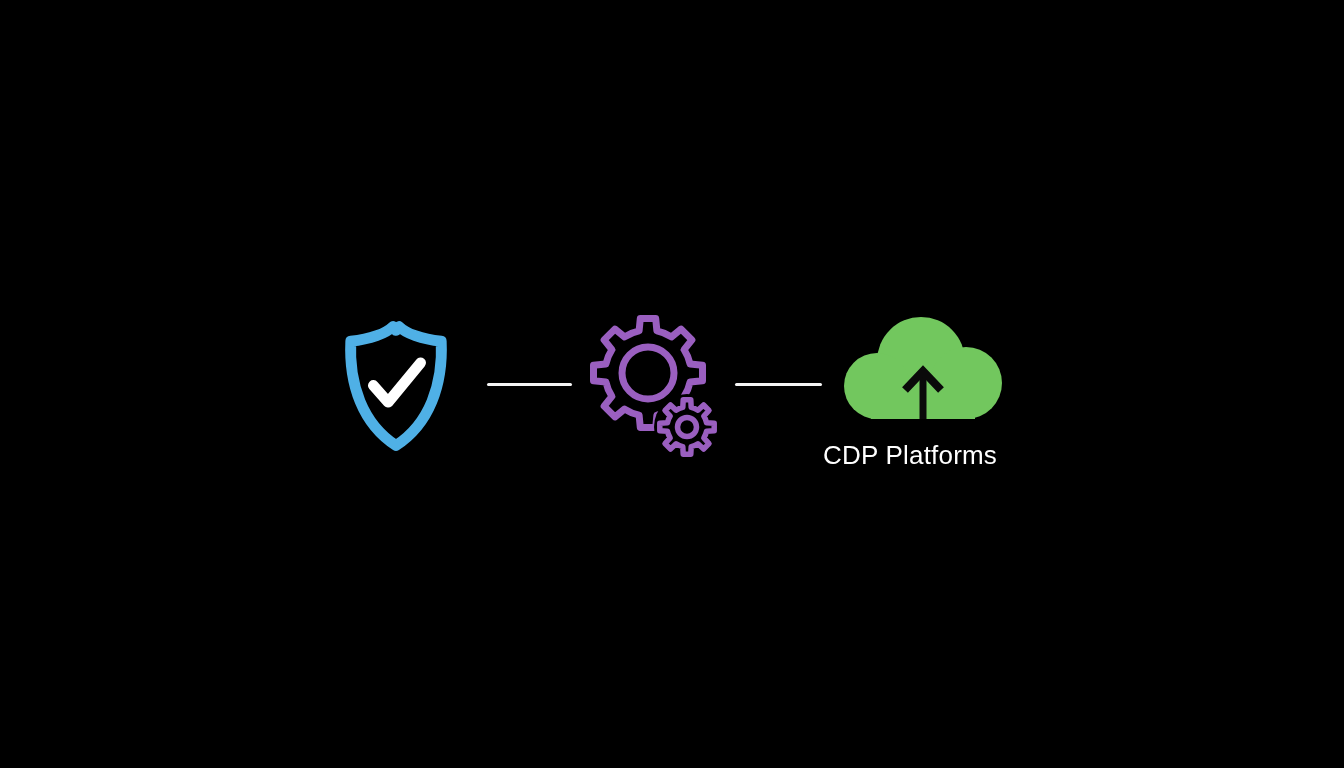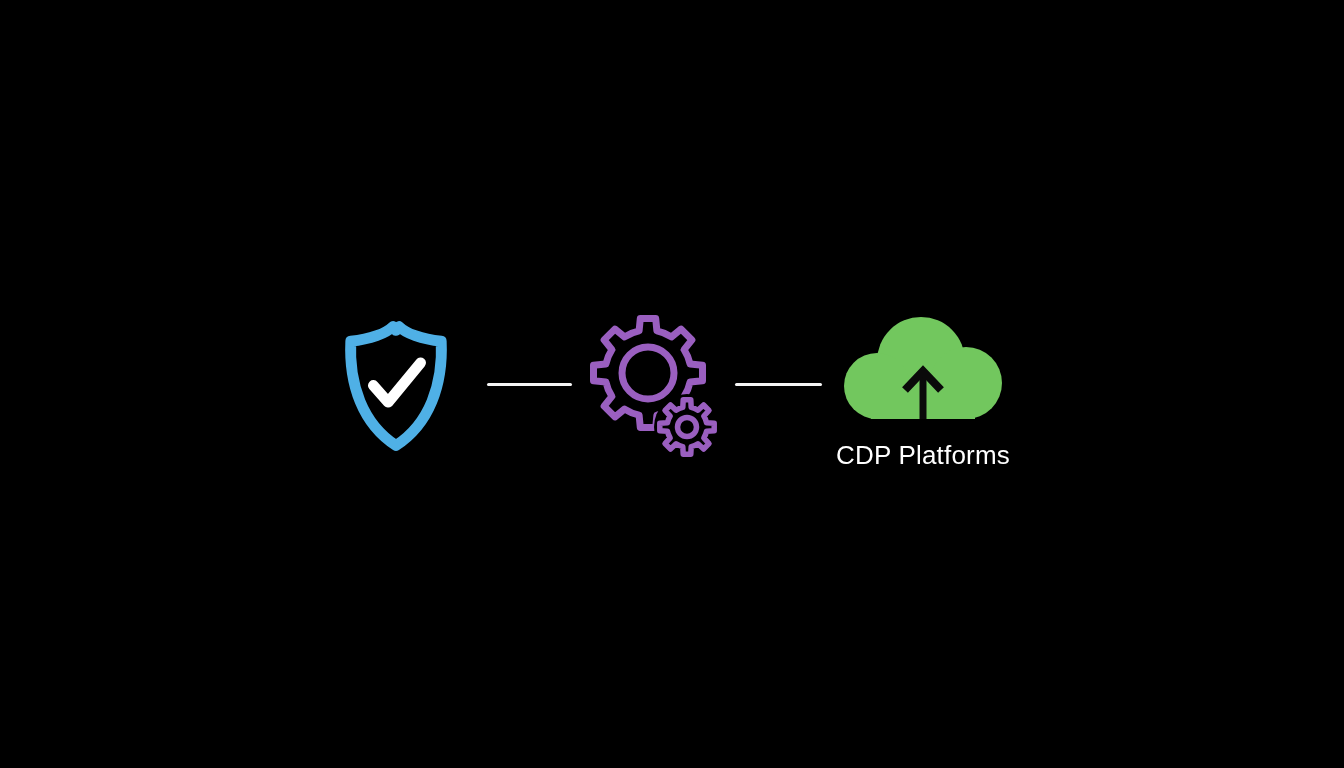--- a/index.html
+++ b/index.html
@@ -26,21 +26,21 @@
     background: var(--connector, #f5f5f5);
     border-radius: 2px;
   }
   .connector-1 { left: 487px; width: 85px; }
   .connector-2 { left: 735px; width: 87px; }
   .cloud-label {
     position: absolute;
     left: 823px;
     top: 440px;
     width: 200px;
-    text-align: center;
+    text-align: left;
     color: var(--label, #fff);
     font-size: 26px;
     line-height: 30px;
     letter-spacing: 0.2px;
     white-space: nowrap;
   }
   svg { display: block; width: 100%; height: 100%; }
 </style>
 </head>
 <body>

